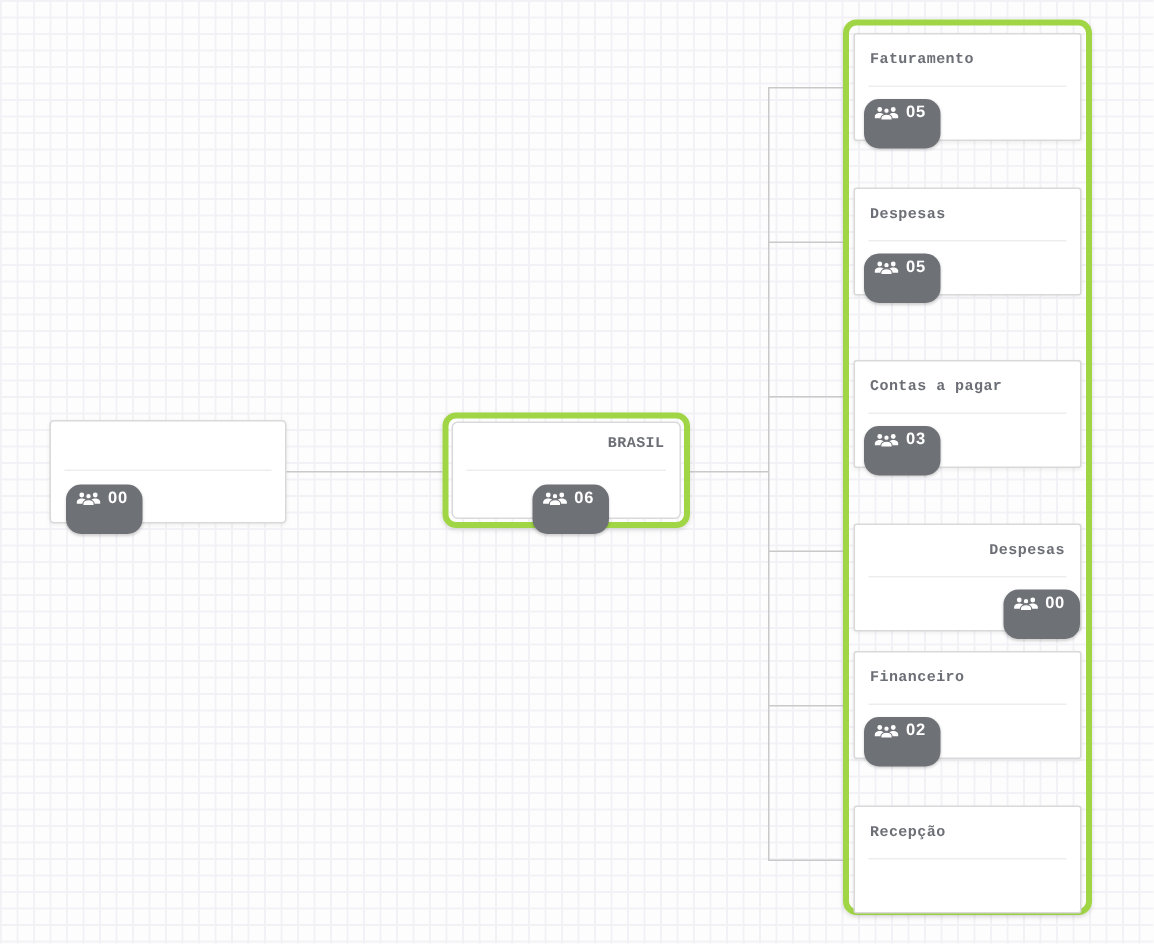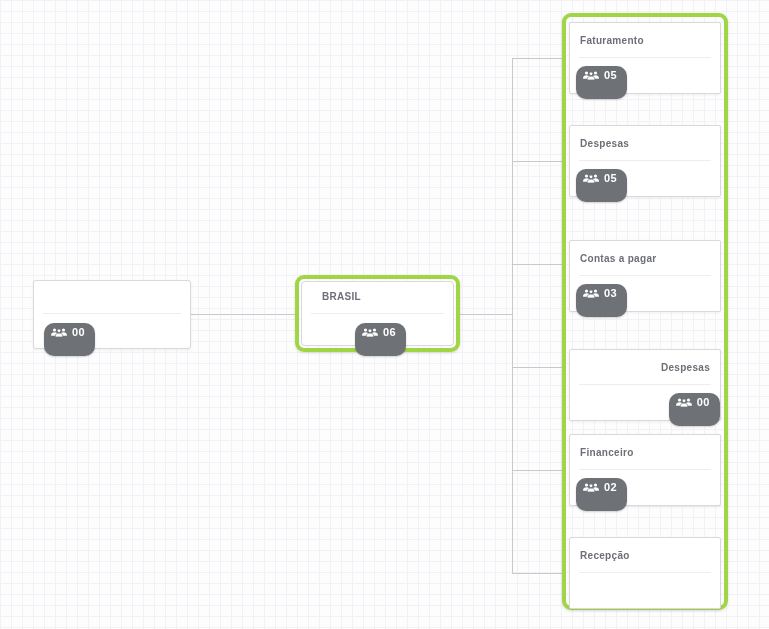--- a/index.html
+++ b/index.html
@@ -38,20 +38,21 @@
   .node-title {
     font-size: 10px;
     font-weight: bold;
     color: var(--text);
     letter-spacing: 0.3px;
     padding: 12px 10px 0 10px;
     height: 24px;
     line-height: 12px;
     white-space: nowrap;
     overflow: hidden;
+    font-family: Liberation Mono, monospace;
   }
   .node-divider {
     border-top: 1px solid var(--divider);
     margin: 10px 9px 0 9px;
     height: 0;
   }
   .badge-row { padding: 8px 0 0 6px; }
   .count-badge {
     display: inline-flex;
     align-items: center;
@@ -76,21 +77,21 @@
     border-radius: 9px;
     box-shadow: 0 1px 3px rgba(120,120,120,0.25);
   }
   #parent-node { padding: 2px; background: transparent; }
   #parent-node .inner-card {
     width: 100%; height: 100%;
     background: #fff;
     border: 1px solid var(--card-border);
     border-radius: 4px;
   }
-  #parent-node .node-title { padding: 9px 10px 0 20px; height: 21px; line-height: 12px; }
+  #parent-node .node-title { padding: 9px 10px 0 20px; height: 21px; line-height: 12px; text-align: right; }
   #parent-node .node-divider { margin-top: 10px; }
   #parent-node .badge-row { padding: 9px 0 0 6px; text-align: center; }
 
   
   #children-frame { background: transparent; }
 
   .child-card {
     position: absolute;
     left: 569px;
     width: 152px;

